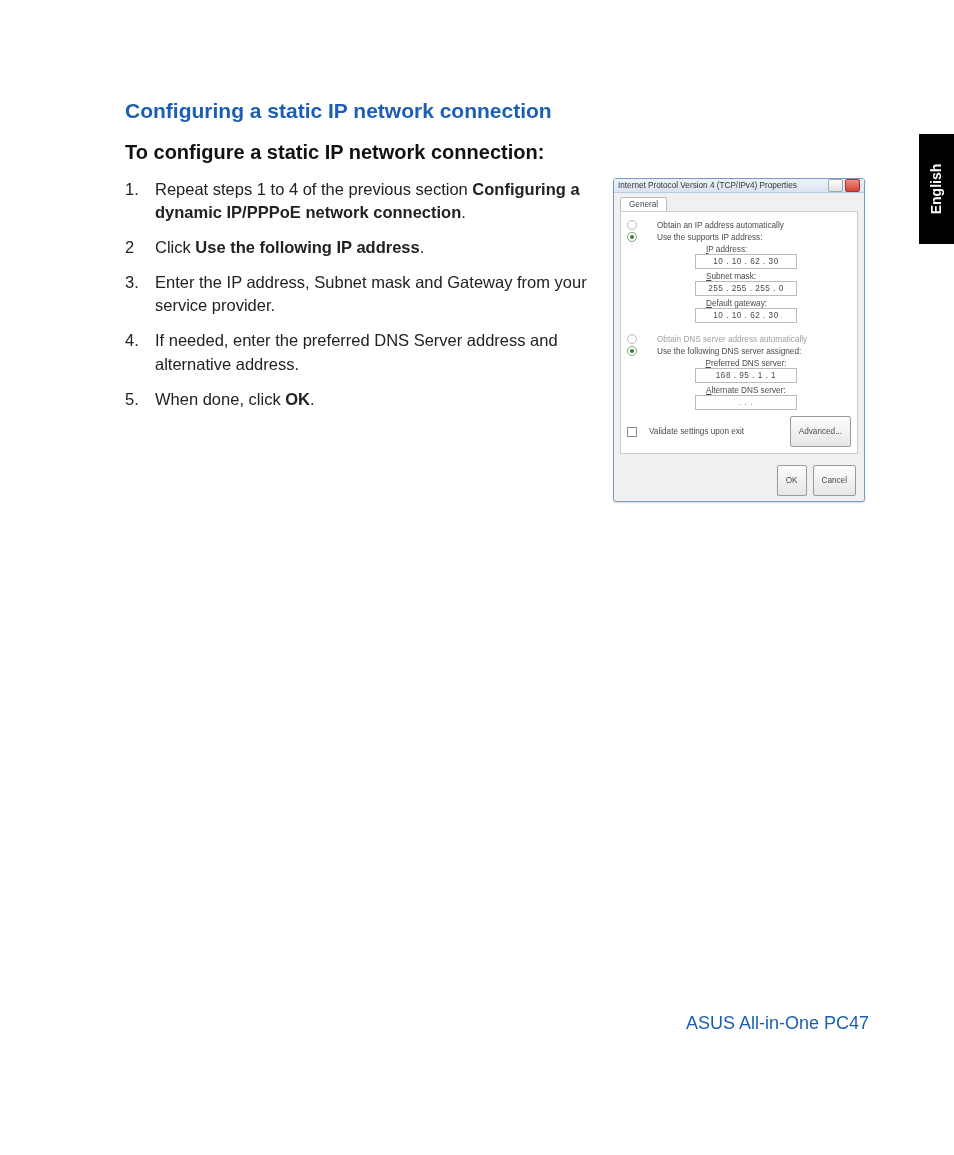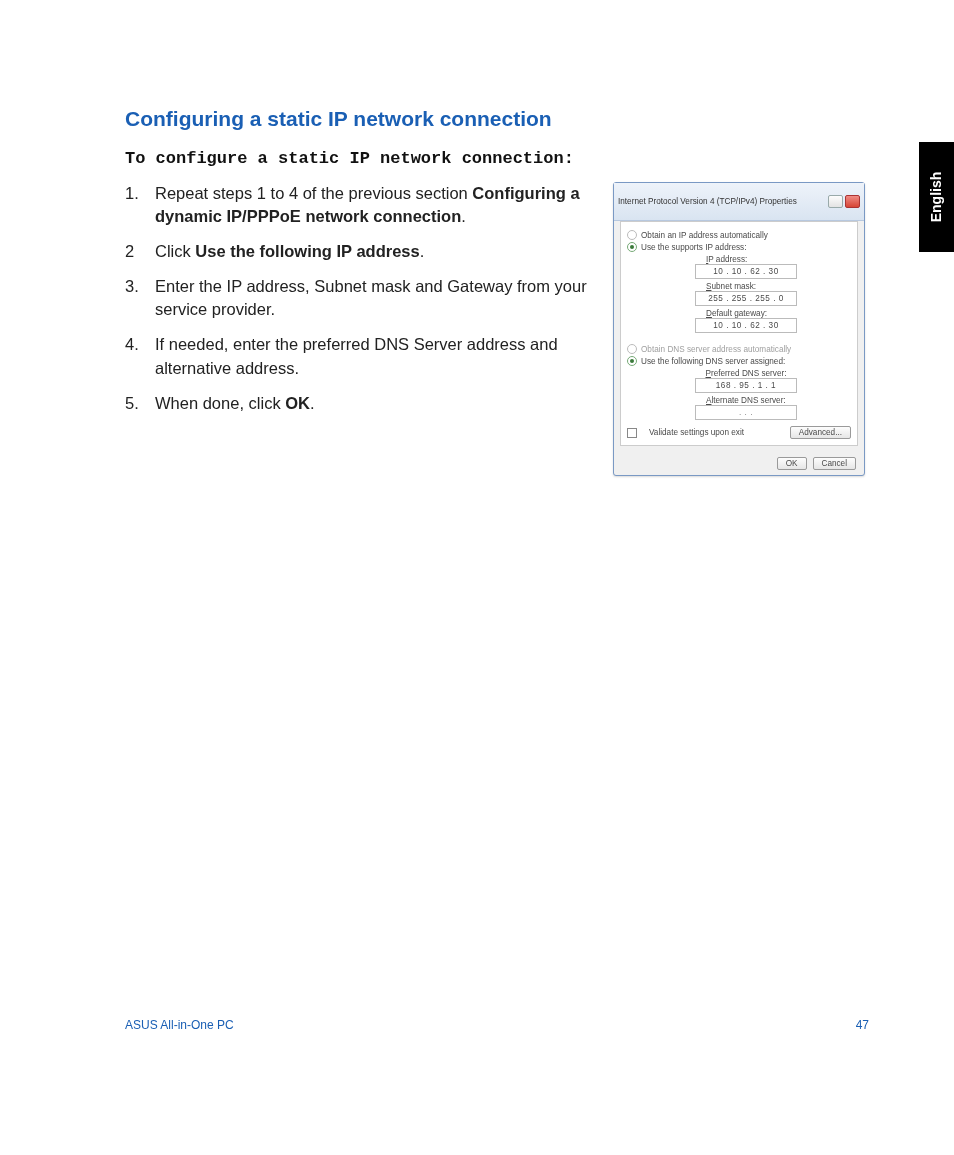--- a/index.html
+++ b/index.html
@@ -1,57 +1,57 @@
 <!DOCTYPE html>
 <html><head>
 <meta charset="utf-8">
 <style>
   html,body{margin:0;padding:0;background:#fff;font-family:"Segoe UI",Arial,sans-serif;color:#222;}
-  .page{position:relative;width:954px;height:1080px;margin:12px auto;}
+  .page{position:relative;width:954px;height:1080px;margin:4px auto;}
   .content{position:absolute;left:125px;top:95px;width:740px;}
   h2.section-title{color:#1a5fb4;font-weight:700;font-size:21px;margin:0 0 18px 0;}
-  h3.sub-title{color:#111;font-weight:700;font-size:17px;margin:0 0 14px 0;font-family:Liberation Mono, monospace;}
+  h3.sub-title{color:#111;font-weight:700;font-size:20px;margin:0 0 14px 0;}
   .columns{display:flex;gap:20px;}
   .text-col{flex:1;}
   ol.steps{list-style:none;margin:0;padding:0;font-size:16.5px;line-height:1.4;}
   ol.steps li{display:flex;margin-bottom:12px;}
   ol.steps li .num{width:30px;flex-shrink:0;}
   ol.steps li .body{flex:1;}
   .bold{font-weight:700;}
   
   .dlg{width:250px;border:1px solid #7a99c4;border-radius:3px;background:#f0f0f0;font-size:8.2px;color:#4a4a4a;box-shadow:0 1px 2px rgba(0,0,0,.15);}
-  .dlg .titlebar{display:flex;align-items:center;justify-content:space-between;background:linear-gradient(#eef3fa,#d9e4f1);border-bottom:1px solid #b7c8df;padding:12px 4px;color:#333;}
+  .dlg .titlebar{display:flex;align-items:center;justify-content:space-between;background:linear-gradient(#eef3fa,#d9e4f1);border-bottom:1px solid #b7c8df;padding:0 4px;color:#333;}
   .dlg .tbtns{display:flex;gap:2px;}
   .dlg .tbtn{width:13px;height:11px;border:1px solid #9aa;background:linear-gradient(#fdfdfd,#e3e3e3);border-radius:2px;}
   .dlg .tbtn.close{background:linear-gradient(#f08b84,#d64535);border-color:#a33;}
   .dlg .tabrow{padding:4px 6px 0;}
   .dlg .tab{display:inline-block;padding:2px 8px;border:1px solid #bbb;border-bottom:none;background:#fff;border-radius:2px 2px 0 0;}
   .dlg .panel{margin:0 6px 6px;border:1px solid #ccc;background:#fff;padding:6px;}
   .dlg .desc{line-height:1.25;margin-bottom:6px;}
-  .dlg .radio{display:flex;align-items:center;gap:4px;margin:2px 0;}
+  .dlg .radio{display:flex;align-items:center;gap:20px;margin:2px 0;}
   .dlg .r{width:8px;height:8px;border:1px solid #7a7;border-radius:50%;display:inline-flex;align-items:center;justify-content:center;}
   .dlg .r.sel::after{content:"";width:4px;height:4px;border-radius:50%;background:#3a7a3a;}
   .dlg .r.dim{border-color:#bbb;}
   .dlg .kv{display:flex;justify-content:space-between;align-items:center;margin:3px 0 3px 14px;flex-direction:column;}
   .dlg .kv .lbl{min-width:80px;}
   .dlg .kv .lbl.u::first-letter{text-decoration:underline;}
   .dlg .ipbox{width:100px;border:1px solid #bbb;height:13px;display:flex;align-items:center;justify-content:center;letter-spacing:.5px;background:#fff;}
   .dlg .ipbox.blank{color:#888;}
   .dlg .sep{height:6px;}
   .dlg .chkrow{display:flex;justify-content:space-between;align-items:center;margin-top:6px;}
   .dlg .chk{display:flex;align-items:center;gap:12px;}
   .dlg .chk .c{width:8px;height:8px;border:1px solid #888;background:#fff;}
-  .dlg .btn{border:1px solid #9a9a9a;background:linear-gradient(#fdfdfd,#e6e6e6);padding:1px 8px;border-radius:2px;}
+  .dlg .btn{border:1px solid #9a9a9a;background:linear-gradient(#fdfdfd,#e6e6e6);padding:10px 8px;border-radius:2px;}
   .dlg .footer{display:flex;justify-content:flex-end;gap:6px;padding:5px 8px;}
   .dim{color:#a0a0a0;}
   
   .sidetab{position:absolute;right:0;top:130px;width:35px;height:110px;background:#000;color:#fff;display:flex;align-items:center;justify-content:center;}
   .sidetab span{transform:rotate(-90deg);font-weight:700;font-size:14px;white-space:nowrap;}
   
-  .pgfoot{position:absolute;left:125px;right:85px;bottom:60px;display:flex;justify-content:space-between;font-size:12px;color:#1a5fb4;}
+  .pgfoot{position:absolute;left:125px;right:85px;bottom:50px;display:flex;justify-content:flex-end;font-size:18px;color:#1a5fb4;}
 </style>
 </head>
 <body>
 
 <div class="page">
   <div class="content">
     <h2 class="section-title">Configuring a static IP network connection</h2>
     <h3 class="sub-title">To configure a static IP network connection:</h3>
     <div class="columns">
       <div class="text-col">
@@ -80,20 +80,21 @@
       </div>
 
       <div class="dlg">
         <div class="titlebar">
           <span>Internet Protocol Version 4 (TCP/IPv4) Properties</span>
           <div class="tbtns">
             <div class="tbtn"></div>
             <div class="tbtn close"></div>
           </div>
         </div>
+        <div class="tabrow"><span class="tab">General</span></div>
         <div class="panel">
 
           <div class="radio">
               <span class="r dim"></span>
               <span>Obtain an IP address automatically</span>
             </div>
           <div class="radio">
               <span class="r sel"></span>
               <span>Use the supports IP address:</span>
             </div>

